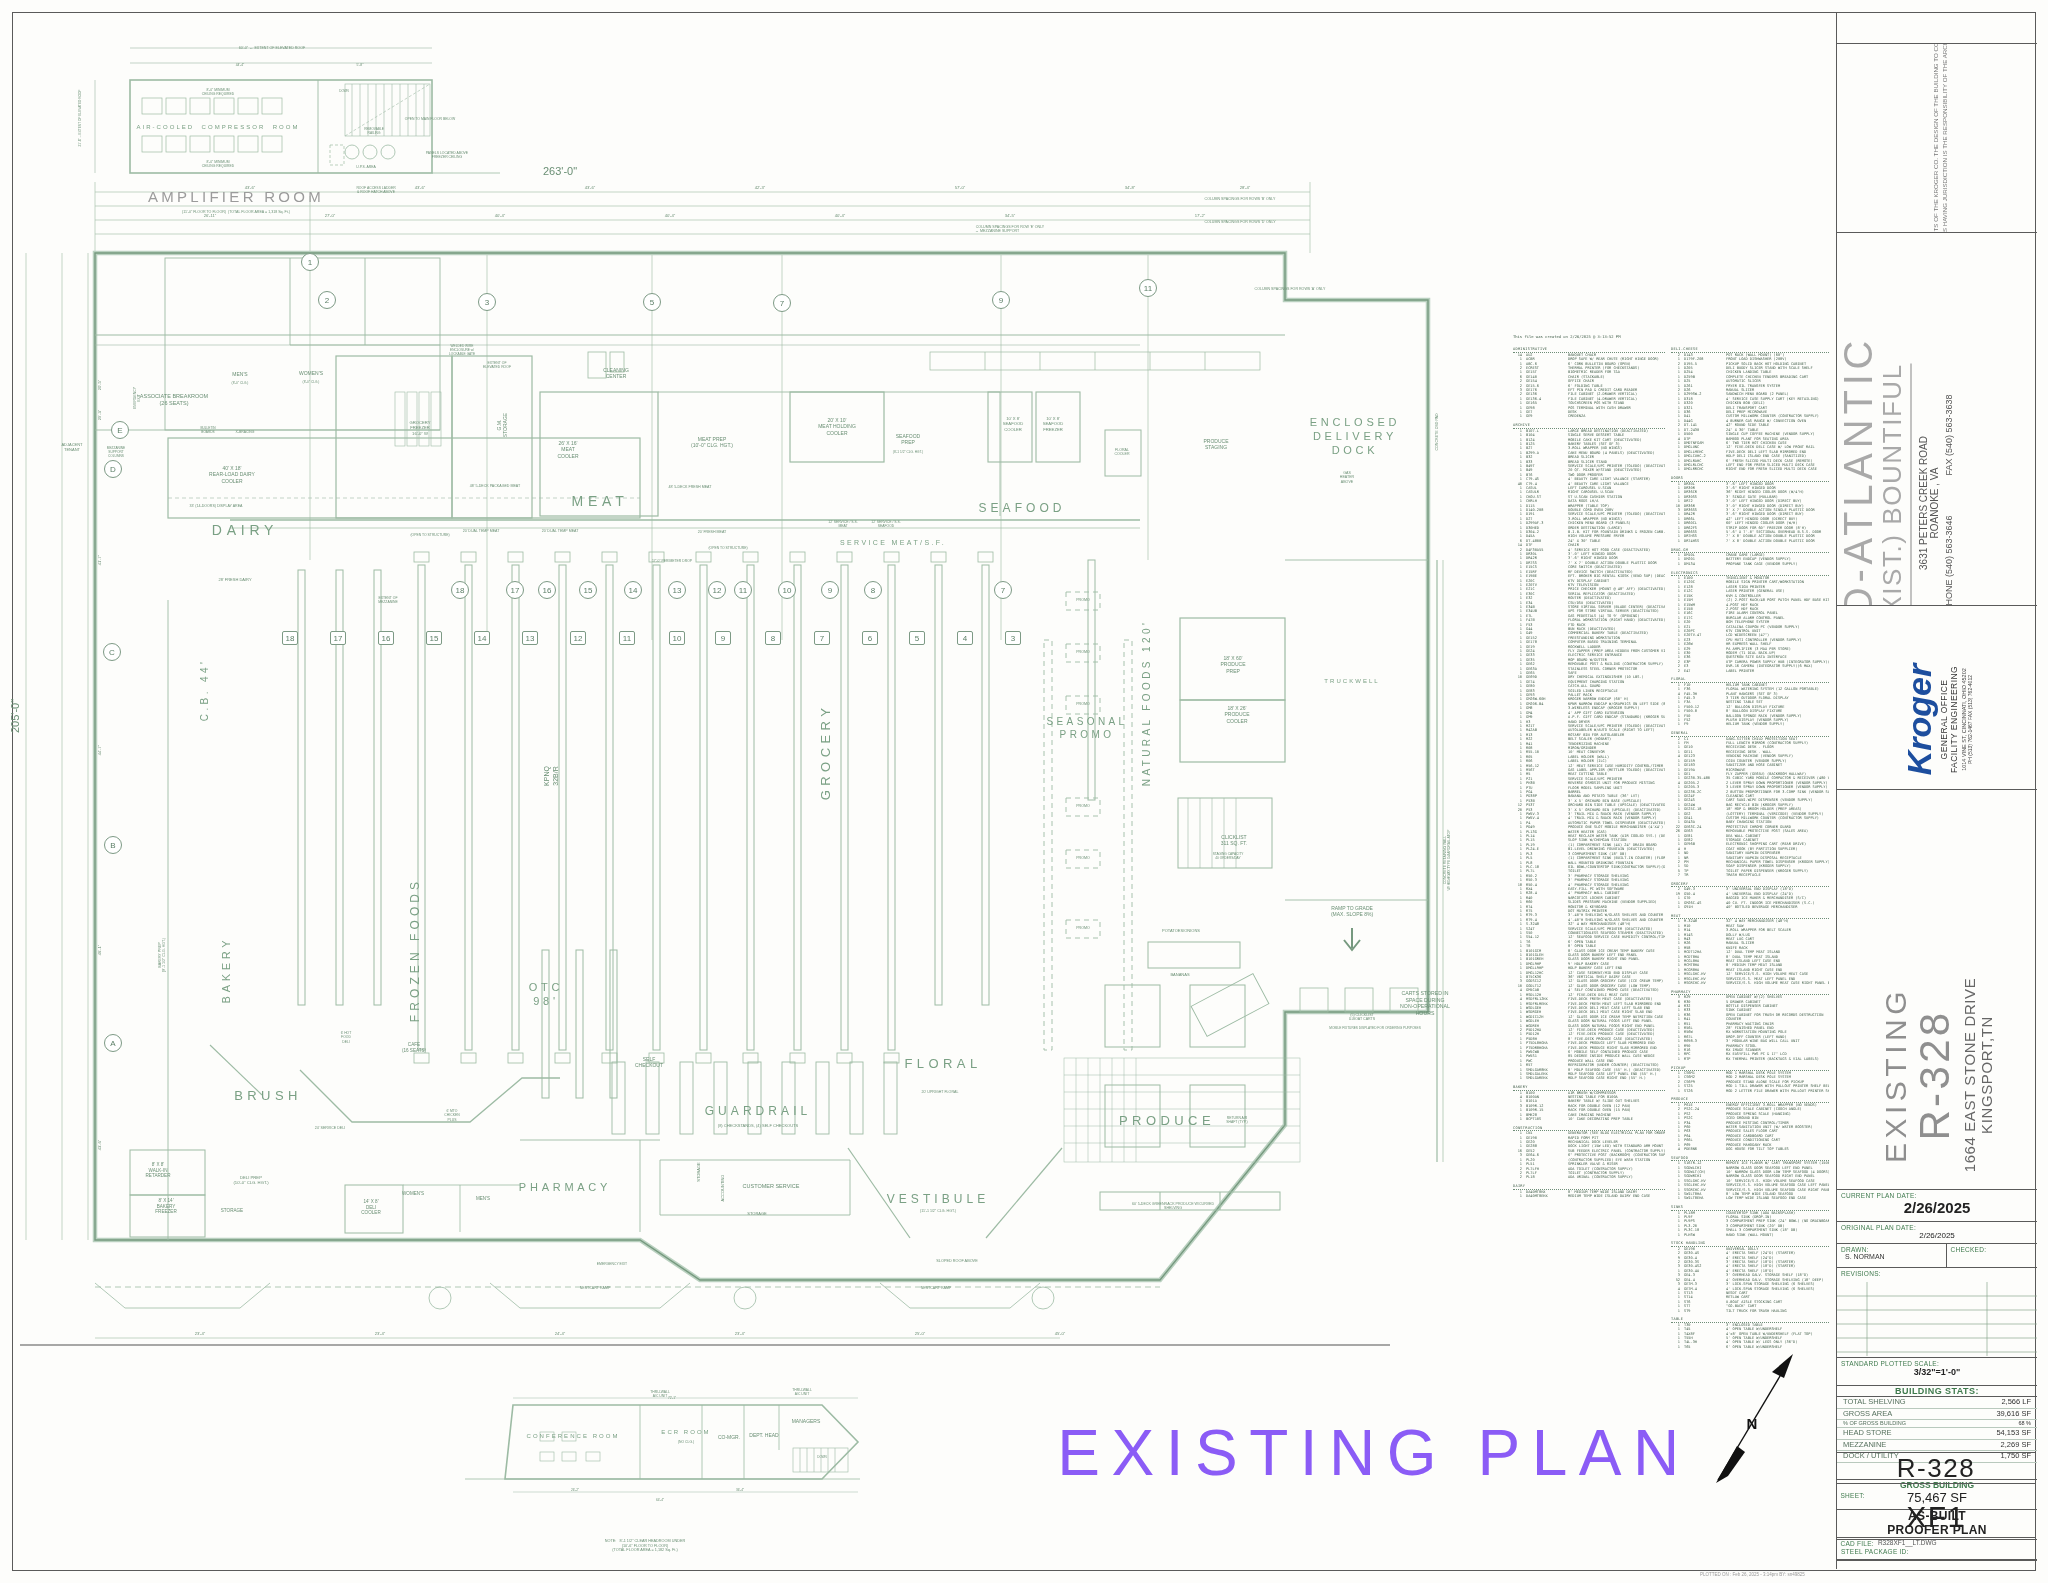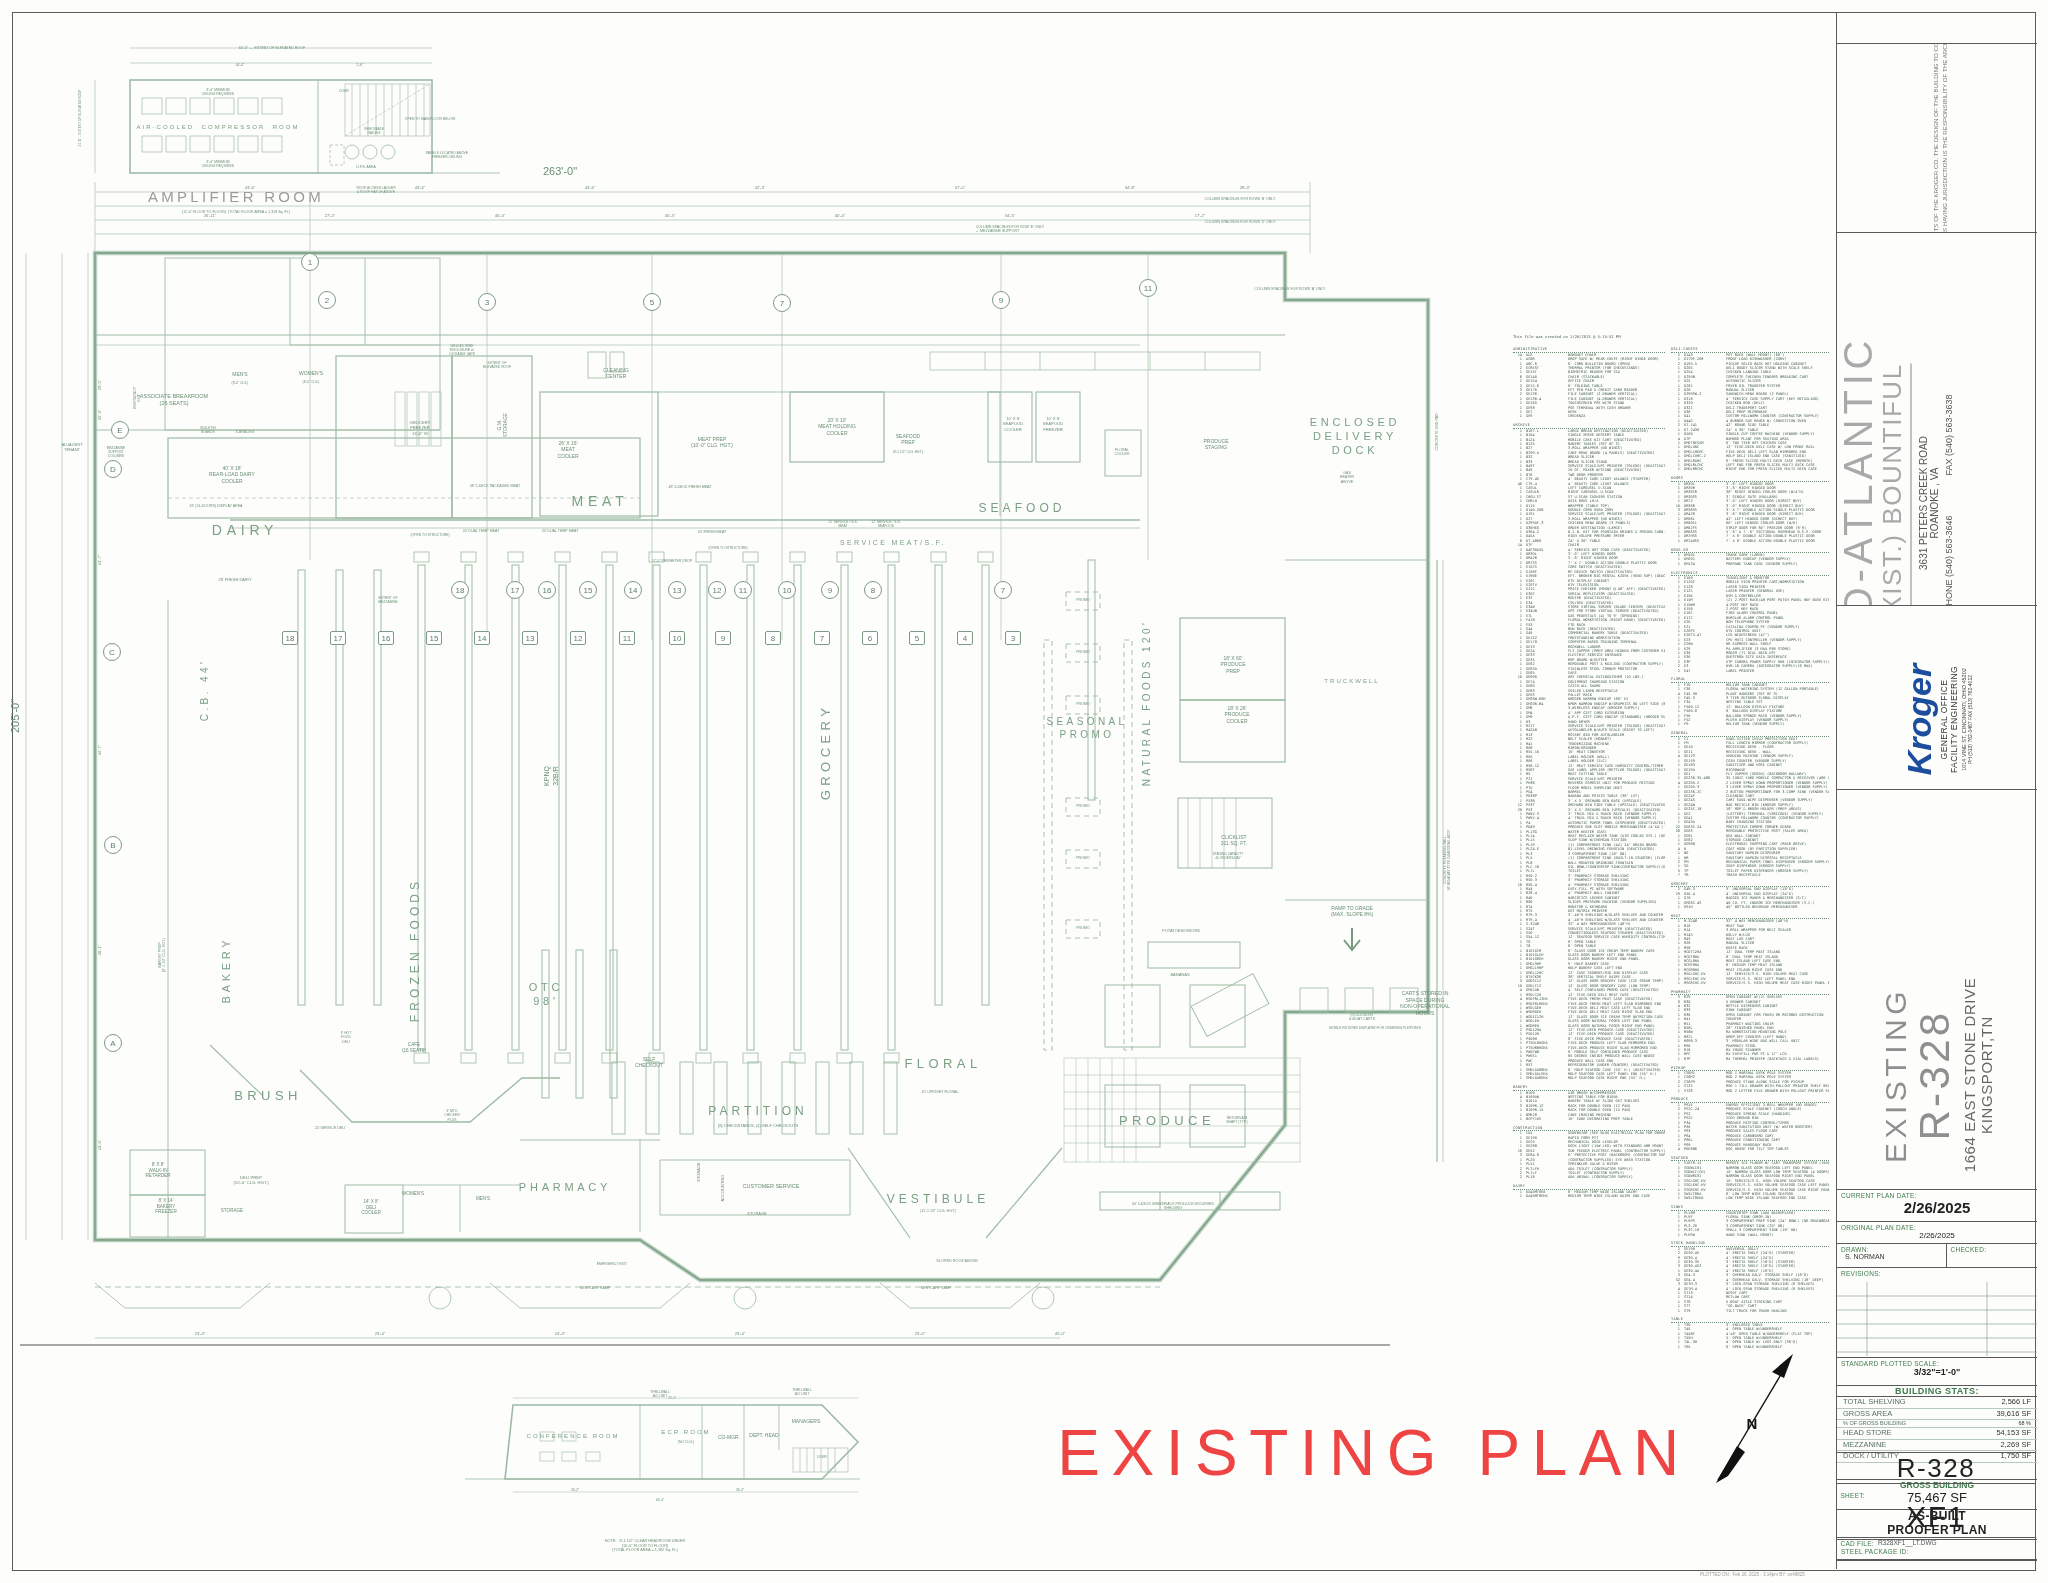--- a/index.html
+++ b/index.html
@@ -367,21 +367,21 @@
       <div class="lbl big rot" style="left: 205px; top: 690px; font-size: 10px;">C.B. 44'</div>
       <div class="lbl rot" style="left: 552px; top: 776px; font-size: 7px;">KPNQ
 32B/R</div>
       <div class="lbl big rot" style="left: 227px; top: 970px; font-size: 11px;">BAKERY</div>
       <div class="lbl rot" style="left: 162px; top: 955px; font-size: 3.6px;">BAKERY PREP
 (8'-1 1/2" CLG. HGT.)</div>
       <div class="lbl big" style="left: 268px; top: 1096px; font-size: 13px;">BRUSH</div>
       <div class="lbl big" style="left: 546px; top: 995px; font-size: 11px;">OTC
 98'</div>
       <div class="lbl big" style="left: 565px; top: 1188px; font-size: 11px;">PHARMACY</div>
-      <div class="lbl big" style="left: 758px; top: 1111px; font-size: 12px;">PARTITION</div>
+      <div class="lbl big" style="left: 758px; top: 1111px; font-size: 12px;">GUARDRAIL</div>
       <div class="lbl" style="left: 758px; top: 1125px; font-size: 4px;">(8) CHECKSTANDS, (4) SELF CHECKOUTS</div>
       <div class="lbl" style="left: 649px; top: 1062px; font-size: 5px;">SELF
 CHECKOUT</div>
       <div class="lbl" style="left: 771px; top: 1186px; font-size: 5.5px;">CUSTOMER SERVICE</div>
       <div class="lbl rot" style="left: 722px; top: 1188px; font-size: 4px;">ACCOUNTING</div>
       <div class="lbl rot" style="left: 698px; top: 1172px; font-size: 4px;">STORAGE</div>
       <div class="lbl" style="left: 757px; top: 1213px; font-size: 4px;">STORAGE</div>
       <div class="lbl big" style="left: 943px; top: 1064px; font-size: 13px;">FLORAL</div>
       <div class="lbl" style="left: 940px; top: 1092px; font-size: 3.6px;">20' UPRIGHT FLORAL</div>
       <div class="lbl big" style="left: 938px; top: 1199px; font-size: 12px;">VESTIBULE</div>
@@ -623,21 +623,21 @@
       <div class="bub" style="left: 633px; top: 590px;">14</div>
       <div class="bub" style="left: 677px; top: 590px;">13</div>
       <div class="bub" style="left: 717px; top: 590px;">12</div>
       <div class="bub" style="left: 743px; top: 590px;">11</div>
       <div class="bub" style="left: 787px; top: 590px;">10</div>
       <div class="bub" style="left: 830px; top: 590px;">9</div>
       <div class="bub" style="left: 873px; top: 590px;">8</div>
       <div class="bub" style="left: 1003px; top: 590px;">7</div>
     </div>
 
-  <div class="lbl gray" style="left:1374px;top:1453px;font-size:64px;font-weight:400;color:#ef4444;">EXISTING PLAN</div>
+  <div class="lbl gray" style="left:1374px;top:1453px;font-size:64px;font-weight:400;color:#8b5cf6;">EXISTING PLAN</div>
 
   <div class="lbl gray" style="left:236px;top:197px;font-size:15px;letter-spacing:.22em;">AMPLIFIER ROOM</div>
   <div class="lbl dim" style="left:236px;top:212px;font-size:3.6px;">(11'-0" FLOOR TO FLOOR)  (TOTAL FLOOR AREA = 1,318 Sq. Ft.)</div>
 
   <div class="lbl gray" style="left:645px;top:1594px;font-size:15px;letter-spacing:.22em;">ELEVATED OFFICE</div>
   <div class="lbl dim" style="left:645px;top:1546px;font-size:3.8px;">NOTE:   8'-1 1/2" CLEAR HEADROOM UNDER
 (10'-6" FLOOR TO FLOOR)
 (TOTAL FLOOR AREA = 1,182 Sq. Ft.)</div>
 
   <div class="sched" id="sched1" style="left:1513px;top:343px;width:152px;">

